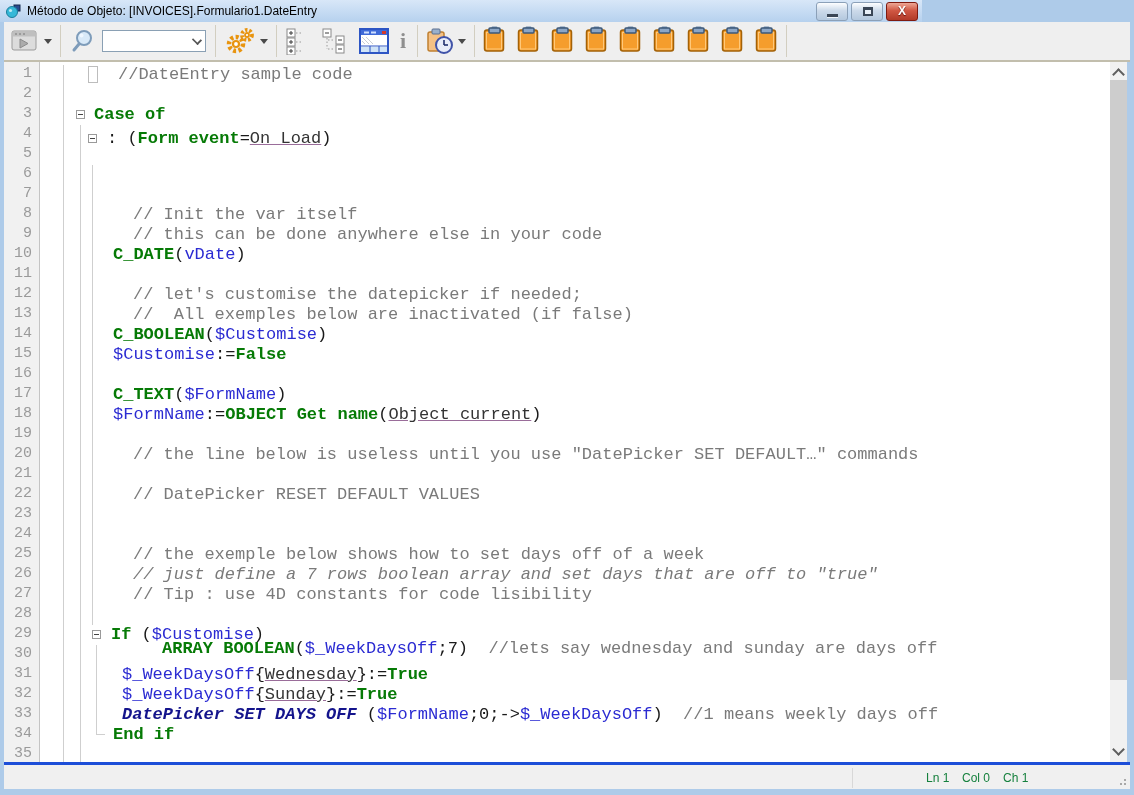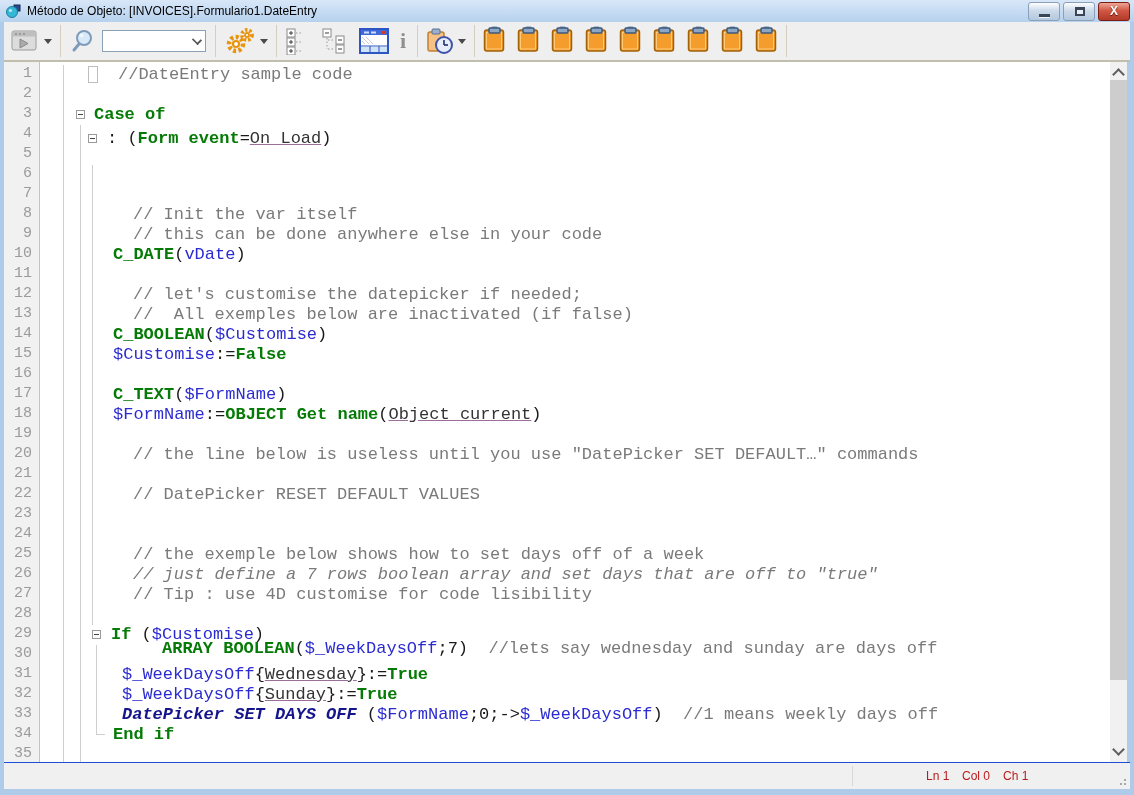--- a/index.html
+++ b/index.html
@@ -1,20 +1,20 @@
 <!DOCTYPE html>
 <html><head>
 <meta charset="utf-8">
 <style>
   * { margin:0; padding:0; box-sizing:border-box; }
   html,body { width:1134px; height:795px; }
   body { position:relative; background:#aecbe9; font-family:"Liberation Sans", sans-serif; overflow:hidden; }
 
   
-  .titlebar { position:absolute; left:0; top:0; width:1134px; height:22px;
+  .titlebar { position:absolute; left:0; top:0; width:922px; height:22px;
     background:linear-gradient(#d8e7f8, #b6d1ee); display:flex; align-items:center; }
   .title-icon { width:16px; height:16px; margin:0 6px 0 5px; }
   .title-text { font-size:12px; color:#000; }
   .winbtns { position:absolute; right:4px; top:2px; display:flex; gap:3px; }
   .winbtn { width:32px; height:19px; border:1px solid #8ba0b8; border-radius:3px;
     background:linear-gradient(#fdfeff, #ccdaea 45%, #b4c8de); position:relative; cursor:default; }
   .winbtn.close { border-color:#7e1a10; background:linear-gradient(#eda796, #d05743 45%, #b13a28); }
   .glyph-min { position:absolute; left:10px; top:11px; width:11px; height:3px; background:#3a4656; box-shadow:0 1px 0 #eef4fb; }
   .glyph-max { position:absolute; left:11px; top:4px; width:10px; height:9px; border:2px solid #3a4656; border-top-width:3px; background:#e8eff7; }
   .glyph-x { position:absolute; left:0; top:1px; width:100%; text-align:center; color:#fff; font-weight:bold; font-size:12px; text-shadow:0 1px 1px #5e130b; }
@@ -56,21 +56,21 @@
 
   
   .vscroll { position:absolute; left:1110px; top:62px; width:17px; height:700px; background:#f1f1f1; }
   .sb-arrow { position:absolute; left:4px; width:9px; height:9px; border-right:2px solid #5e5e5e; border-bottom:2px solid #5e5e5e; }
   .sb-up { top:8px; transform:rotate(-135deg); }
   .sb-down { bottom:8px; transform:rotate(45deg); }
   .sb-thumb { position:absolute; left:0; top:18px; width:17px; height:600px; background:#cdcdcd; }
 
   
   .statusbar { position:absolute; left:4px; top:762px; width:1126px; height:27px; background:#f0f0f0;
-    border-top:1px solid #1d4ed8; font-size:12px; color:#b91c1c; }
+    border-top:3px solid #1d4ed8; font-size:12px; color:#15803d; }
   .st-sep { position:absolute; left:848px; top:3px; width:1px; height:20px; background:#d8d8d8; }
   .st-cell { position:absolute; top:6px; }
   .grip { position:absolute; right:3px; bottom:3px; width:10px; height:10px;
     background:
       radial-gradient(circle at 8px 8px, #a8a8a8 1px, transparent 1.4px),
       radial-gradient(circle at 8px 4px, #a8a8a8 1px, transparent 1.4px),
       radial-gradient(circle at 4px 8px, #a8a8a8 1px, transparent 1.4px); }
 </style>
 </head>
 <body>
@@ -382,21 +382,21 @@
       </div>
       <div class="code-line" style="top: 440px;"></div>
       <div class="code-line" style="top: 460px;"></div>
       <div class="code-line" style="top: 480px;">
         <span class="toks" style="left: 93px;"><span class="cm">// the exemple below shows how to set days off of a week</span></span>
       </div>
       <div class="code-line" style="top: 500px;">
         <span class="toks" style="left: 93px; font-style: italic;"><span class="cm">// just define a 7 rows boolean array and set days that are off to "true"</span></span>
       </div>
       <div class="code-line" style="top: 520px;">
-        <span class="toks" style="left: 93px;"><span class="cm">// Tip : use 4D customise for code lisibility</span></span>
+        <span class="toks" style="left: 93px;"><span class="cm">// Tip : use 4D constants for code lisibility</span></span>
       </div>
       <div class="code-line" style="top: 540px;"></div>
       <div class="code-line" style="top: 560px;">
         <span class="fold-box" style="left: 52px;">
           <i></i>
         </span>
         <span class="toks" style="left: 71px;"><span class="kw">If</span><span class="pl"> (</span><span class="var">$Customise</span><span class="pl">)</span></span>
       </div>
       <div class="code-line" style="top: 574px; margin-left: 40px;">
         <span class="toks" style="left: 82px;"><span class="kw">ARRAY BOOLEAN</span><span class="pl">(</span><span class="var">$_WeekDaysOff</span><span class="pl">;7)</span><span class="cm">  //lets say wednesday and sunday are days off</span></span>

